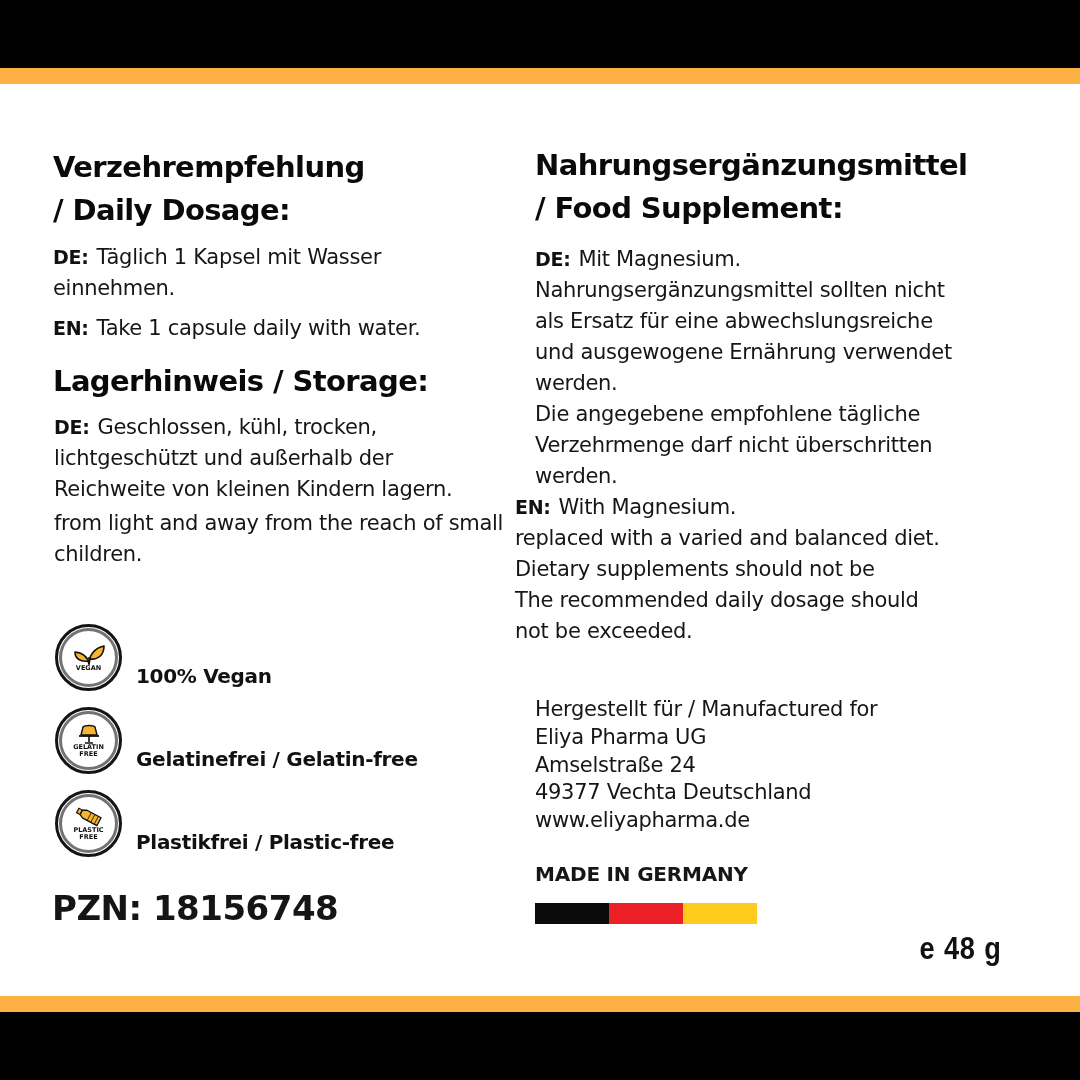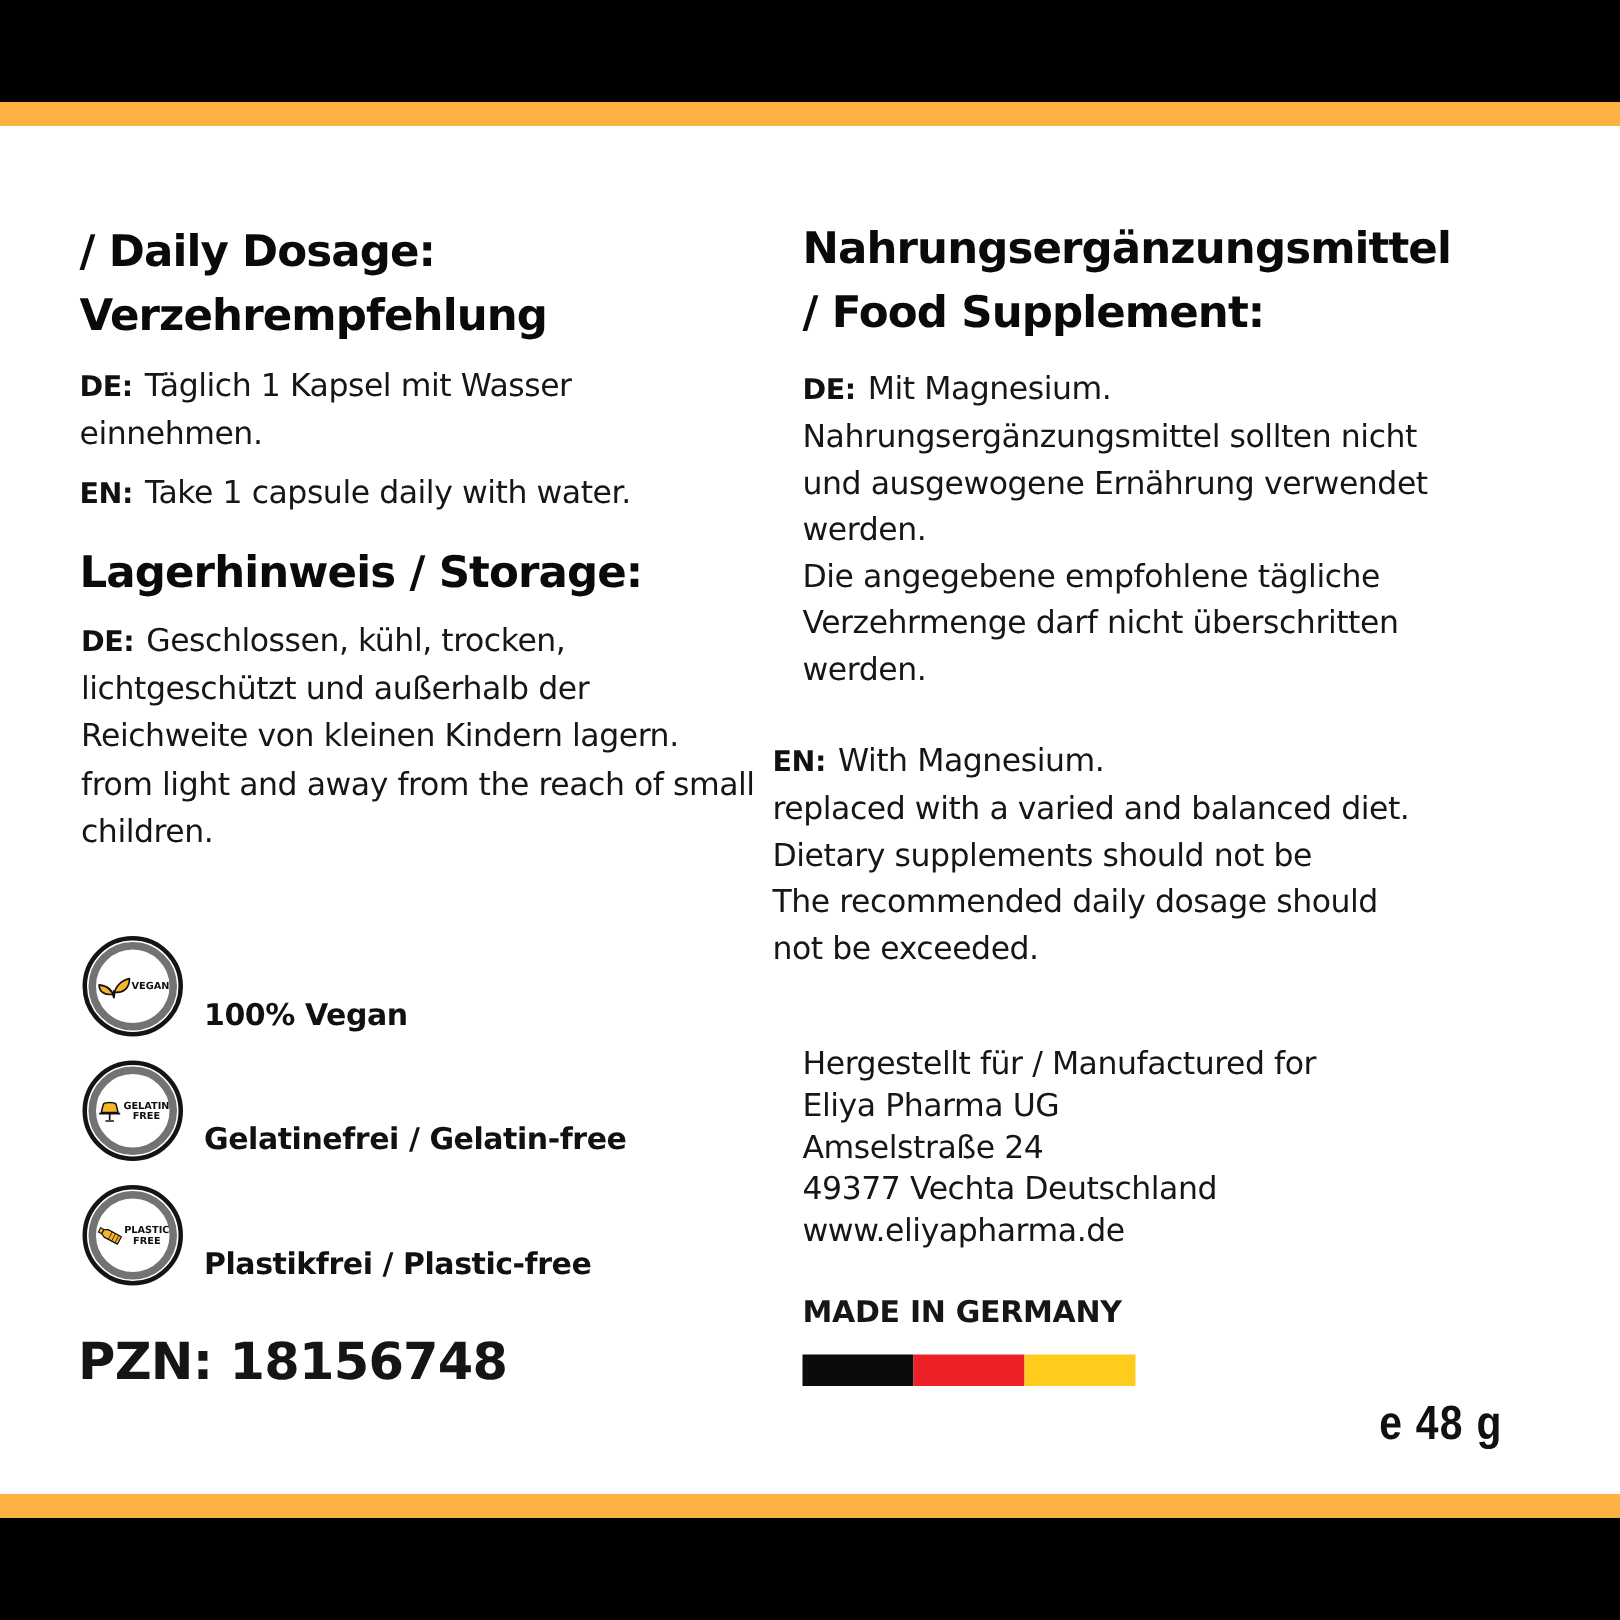--- a/index.html
+++ b/index.html
@@ -41,22 +41,22 @@
 
   .badge-row { position: absolute; left: 55px; display: flex; align-items: center; }
   .badge-circle {
     width: 67px; height: 67px; border-radius: 50%;
     border: 3px solid #141414;
     display: flex; align-items: center; justify-content: center;
     background: #fff;
   }
   .badge-inner {
     width: 59px; height: 59px; border-radius: 50%;
-    border: 5px solid #737373;
-    display: flex; flex-direction: row; align-items: center; justify-content: center;
+    border: 3px solid #737373;
+    display: flex; flex-direction: column; align-items: center; justify-content: center;
   }
   .badge-caption {
     font-family: "DejaVu Sans", sans-serif;
     font-weight: bold; font-size: 6.5px; line-height: 7px;
     text-align: center; color: #111; letter-spacing: 0;
   }
   .badge-label {
     margin-left: 14px;
     font-family: "DejaVu Sans", sans-serif;
     font-weight: bold; font-size: 20px; color: #111;
@@ -84,22 +84,22 @@
 </style>
 </head>
 <body>
 
 <div class="band-black-top"></div>
 <div class="band-orange-top"></div>
 <div class="band-orange-bottom"></div>
 <div class="band-black-bottom"></div>
 
 <div class="heading" style="left:53px; top:146px;">
+  <span class="line">Verzehrempfehlung</span>
   <span class="line">/ Daily Dosage:</span>
-  <span class="line">Verzehrempfehlung</span>
 </div>
 
 <div class="body-text" style="left:53px; top:242px;">
   <span class="line"><span class="lang">DE:</span><span>Täglich 1 Kapsel mit Wasser</span></span>
   <span class="line">einnehmen.</span>
 </div>
 
 <div class="body-text" style="left:53px; top:313px;">
   <span class="line"><span class="lang">EN:</span><span>Take 1 capsule daily with water.</span></span>
 </div>
@@ -172,20 +172,21 @@
 <div class="pzn">PZN: 18156748</div>
 
 <div class="heading" style="left:535px; top:144px;">
   <span class="line">Nahrungsergänzungsmittel</span>
   <span class="line">/ Food Supplement:</span>
 </div>
 
 <div class="body-text" style="left:535px; top:244px;">
   <span class="line"><span class="lang">DE:</span><span>Mit Magnesium.</span></span>
   <span class="line">Nahrungsergänzungsmittel sollten nicht</span>
+  <span class="line">als Ersatz für eine abwechslungsreiche</span>
   <span class="line">und ausgewogene Ernährung verwendet</span>
   <span class="line">werden.</span>
   <span class="line">Die angegebene empfohlene tägliche</span>
   <span class="line">Verzehrmenge darf nicht überschritten</span>
   <span class="line">werden.</span>
 </div>
 
 <div class="body-text" style="left:515px; top:492px;">
   <span class="line"><span class="lang">EN:</span><span>With Magnesium.</span></span>
   <span class="line">replaced with a varied and balanced diet.</span>

